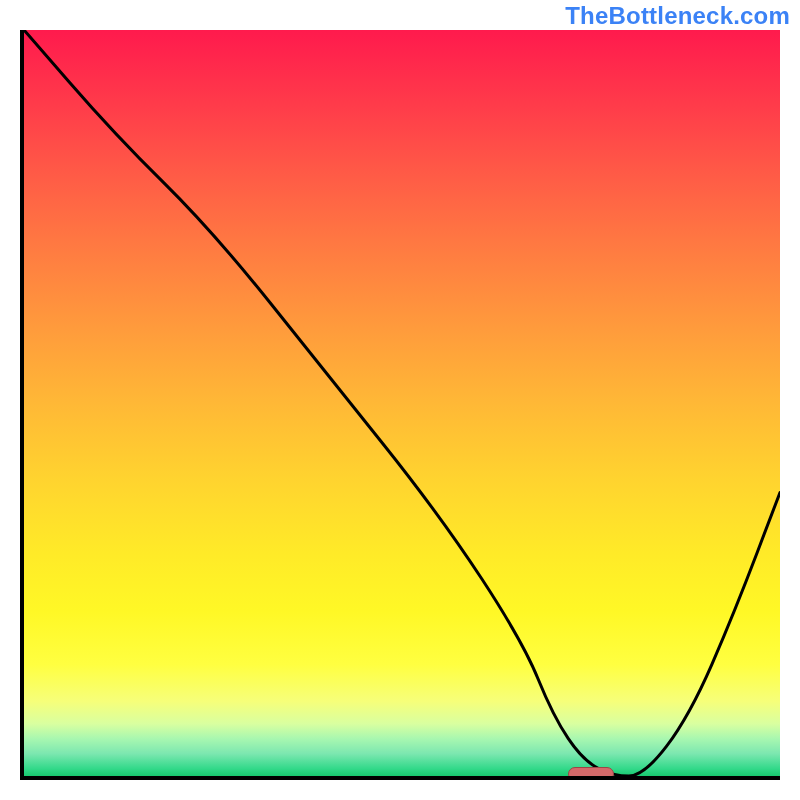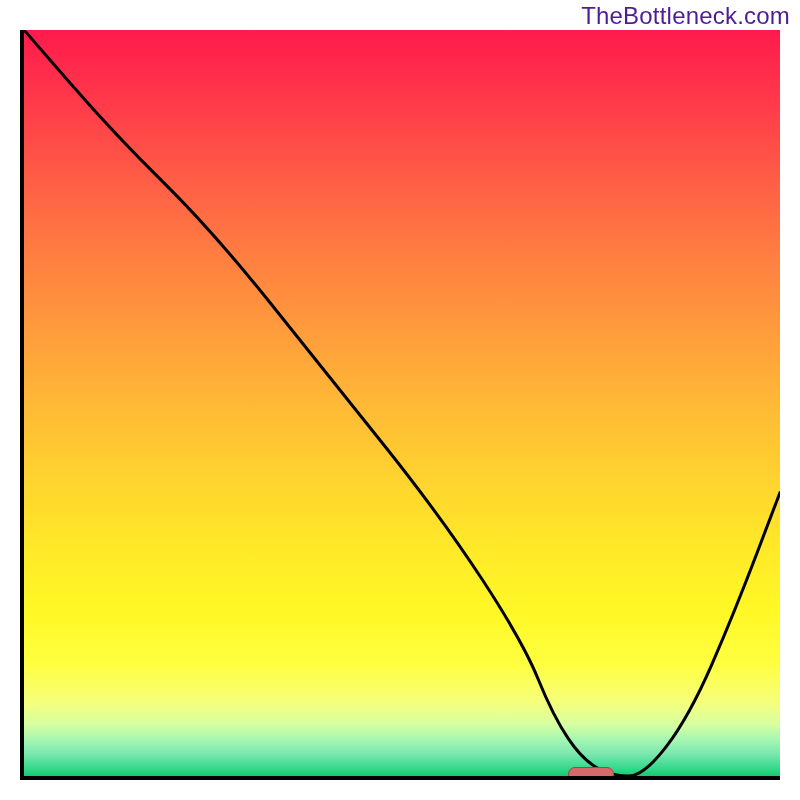--- a/index.html
+++ b/index.html
@@ -14,22 +14,22 @@
   .wrapper {
     position: relative;
     width: 800px;
     height: 800px;
   }
   .watermark {
     position: absolute;
     top: 2px;
     right: 10px;
     font-size: 24px;
-    font-weight: 400;
-    color: #4c1d95;
+    font-weight: 700;
+    color: #3b82f6;
     letter-spacing: 0.2px;
     user-select: none;
   }
   .plot-frame {
     position: absolute;
     left: 20px;
     top: 30px;
     width: 760px;
     height: 750px;
     border-left: 4px solid #000;

